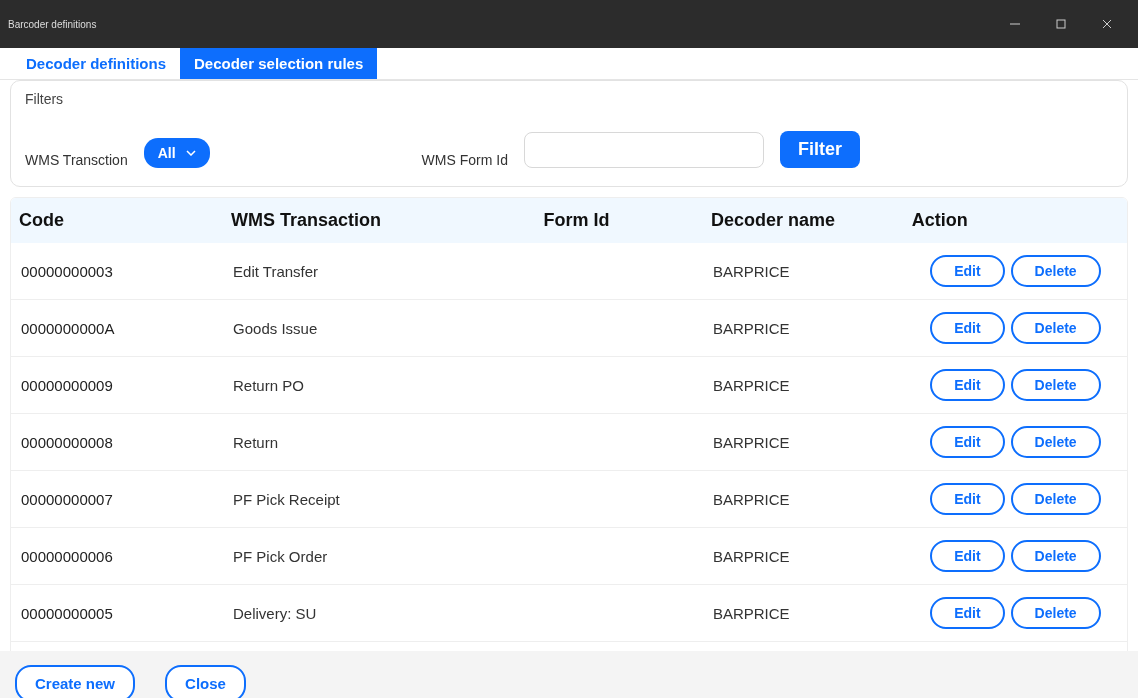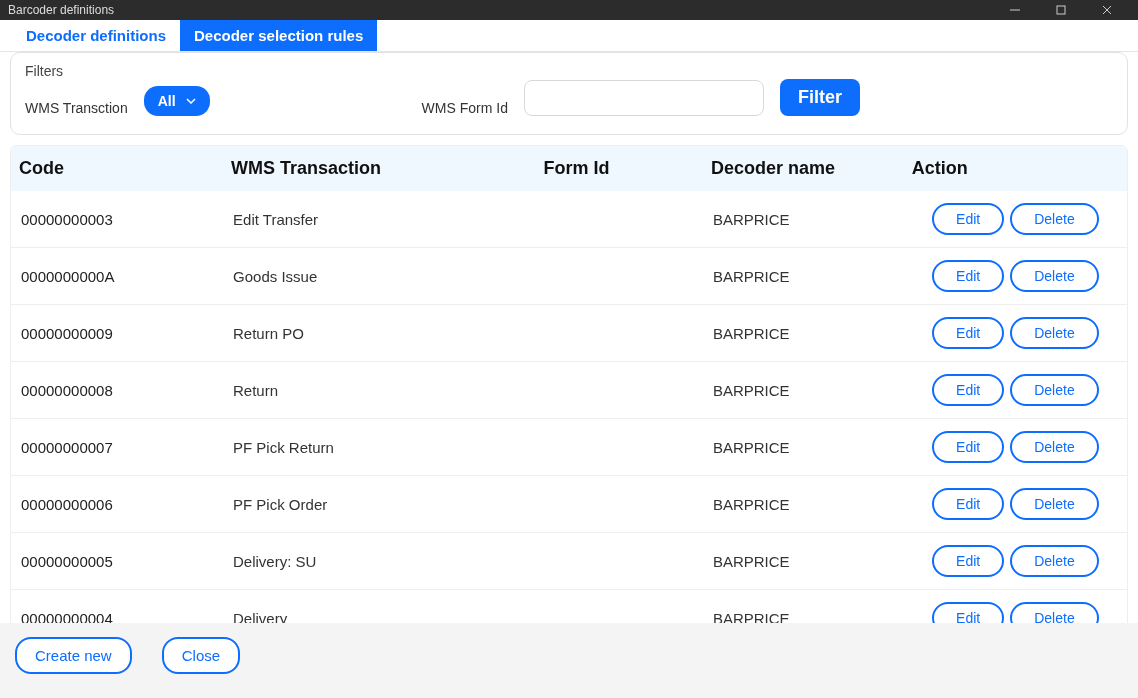--- a/index.html
+++ b/index.html
@@ -1,45 +1,45 @@
 <!DOCTYPE html>
 <html><head>
   <meta charset="utf-8">
   <style>
     * { box-sizing: border-box; margin: 0; padding: 0; }
     html, body { width: 1138px; height: 698px; font-family: -apple-system, "Segoe UI", Arial, sans-serif; background: #f4f4f4; overflow: hidden; }
-    .titlebar { background: #2c2c2c; color: #ddd; height: 20px; display: flex; align-items: center; padding: 0 8px; font-size: 12px; }
+    .titlebar { background: #2c2c2c; color: #ddd; height: 48px; display: flex; align-items: center; padding: 0 8px; font-size: 10px; }
     .titlebar .title { flex: 1; }
     .titlebar .win-controls { display: flex; gap: 0; }
     .titlebar .win-btn { width: 46px; height: 30px; display: flex; align-items: center; justify-content: center; color: #ccc; cursor: pointer; }
     .titlebar .win-btn svg { width: 10px; height: 10px; }
     .content { padding: 0; background: #fff; height: calc(100% - 30px); display: flex; flex-direction: column; }
     
     .tabbar { display: flex; border-bottom: 1px solid #e5e5e5; padding: 0 12px; height: 32px; align-items: stretch; }
     .tab { display: flex; align-items: center; padding: 0 14px; font-size: 15px; font-weight: 600; color: #0d6efd; cursor: pointer; text-align: right; }
     .tab.active { background: #0d6efd; color: #fff; }
     
     .filters-panel { margin: 0 10px 10px 10px; border: 1px solid #e2e2e2; border-radius: 10px; padding: 10px 14px 18px 14px; }
-    .filters-title { font-size: 14px; color: #444; margin-bottom: 0; }
+    .filters-title { font-size: 14px; color: #444; margin-bottom: 24px; }
     .filters-row { display: flex; align-items: flex-end; gap: 16px; }
     .filter-label { font-size: 14px; color: #333; }
     .combo { background: #0d6efd; color: #fff; border-radius: 14px; padding: 7px 14px; font-size: 14px; font-weight: 600; display: inline-flex; align-items: center; gap: 10px; cursor: pointer; }
     .combo .chev { display: inline-flex; }
     .spacer { flex: 0 0 180px; }
     .text-input { border: 1px solid #d8d8d8; border-radius: 8px; height: 36px; width: 240px; padding: 0 10px; font-size: 14px; background: #fff; }
     .btn-primary { background: #0d6efd; color: #fff; border: none; border-radius: 8px; padding: 8px 18px; font-size: 18px; font-weight: 600; cursor: pointer; }
     
     .table-wrap { margin: 0 10px; flex: 1; min-height: 0; }
     .table-scroll { border: 1px solid #eee; border-radius: 6px; overflow: hidden; }
     table { width: 100%; border-collapse: collapse; background: #fff; }
     thead th { background: #f0f8ff; font-size: 18px; font-weight: 700; color: #111; padding: 12px 8px; text-align: left; }
     tbody td { font-size: 15px; color: #333; padding: 12px 10px; border-bottom: 1px solid #eee; vertical-align: middle; }
     tbody td.code-cell { color: #222; }
     tbody td.action-cell { text-align: center; white-space: nowrap; }
-    .btn-outline { border: 2px solid #0d6efd; color: #0d6efd; background: #fff; border-radius: 16px; padding: 6px 22px; font-size: 14px; font-weight: 400; cursor: pointer; margin: 0 3px; }
+    .btn-outline { border: 2px solid #0d6efd; color: #0d6efd; background: #fff; border-radius: 16px; padding: 6px 22px; font-size: 14px; font-weight: 700; cursor: pointer; margin: 0 3px; }
     
     .footer { padding: 14px 12px; display: flex; gap: 24px; border-top: 0; background: #f4f4f4; }
     .footer .btn-outline { padding: 8px 18px; font-size: 15px; }
     
     col.c-code    { width: 19%; }
     col.c-trans   { width: 28%; }
     col.c-form    { width: 15%; }
     col.c-decoder { width: 18%; }
     col.c-action  { width: 20%; }
   </style>
@@ -137,21 +137,21 @@
             </tr>
             <tr>
               <td class="code-cell">00000000008</td>
               <td>Return</td>
               <td></td>
               <td>BARPRICE</td>
               <td class="action-cell"><button class="btn-outline">Edit</button><button class="btn-outline">Delete</button></td>
             </tr>
             <tr>
               <td class="code-cell">00000000007</td>
-              <td>PF Pick Return</td>
+              <td>PF Pick Receipt</td>
               <td></td>
               <td>BARPRICE</td>
               <td class="action-cell"><button class="btn-outline">Edit</button><button class="btn-outline">Delete</button></td>
             </tr>
             <tr>
               <td class="code-cell">00000000006</td>
               <td>PF Pick Order</td>
               <td></td>
               <td>BARPRICE</td>
               <td class="action-cell"><button class="btn-outline">Edit</button><button class="btn-outline">Delete</button></td>

